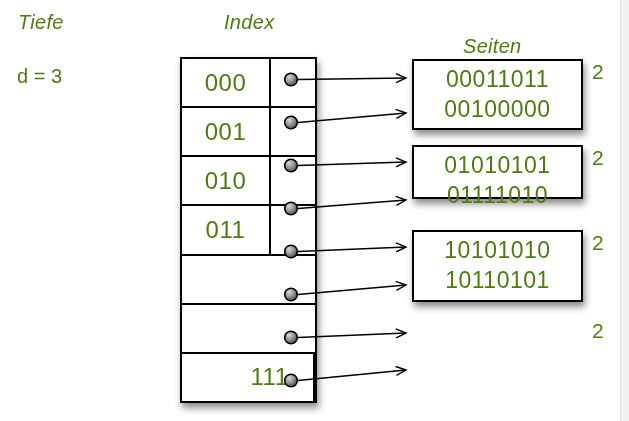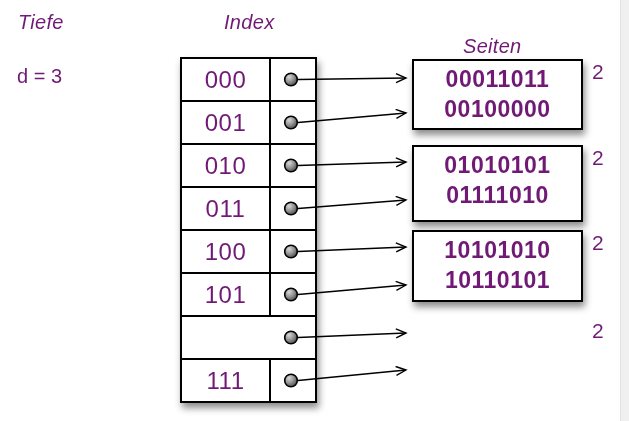--- a/index.html
+++ b/index.html
@@ -1,44 +1,44 @@
 <!DOCTYPE html>
 <html><head>
 <meta charset="utf-8">
 <style>
   html,body { margin:0; padding:0; background:#fff; }
   .canvas {
     position:relative; width:629px; height:421px; overflow:hidden;
-    background:#ffffff; font-family:"Liberation Sans", sans-serif; color:#701a75;
+    background:#ffffff; font-family:"Liberation Sans", sans-serif; color:#4d7c0f;
   }
   .hdr {
     position:absolute; font-style:italic; font-size:20px; letter-spacing:0.3px;
     white-space:nowrap;
   }
   .depth-val { position:absolute; font-size:20px; white-space:nowrap; }
 
   .index-table {
     position:absolute; left:180px; top:57px; width:137px; height:346px;
     background:#fff; border:2px solid #000; box-sizing:border-box;
     display:flex; flex-direction:column;
     box-shadow:2px 5px 7px rgba(0,0,0,0.45);
   }
   .index-row { flex:1; display:flex; border-bottom:2px solid #000; min-height:0; }
-  .index-row:last-child { border-bottom:none; }
+  .index-row:last-child { border-bottom:none;margin-left:44px; }
   .cell-key {
     width:89px; border-right:2px solid #000; box-sizing:border-box;
     display:flex; align-items:center; justify-content:center;
     font-size:24px; letter-spacing:0.5px;
   }
   .cell-ptr { flex:1; }
 
   .page-box {
     position:absolute; left:412px; width:171px; box-sizing:border-box;
     background:#fff; border:2px solid #000; text-align:center;
-    padding-top:3px; box-shadow:2px 5px 7px rgba(0,0,0,0.45);font-weight:bold;
+    padding-top:3px; box-shadow:2px 5px 7px rgba(0,0,0,0.45);
   }
   .page-line { font-size:23px; line-height:30px; letter-spacing:0.5px; white-space:nowrap; }
 
   .local-depth {
     position:absolute; left:592px; font-size:21px; white-space:nowrap;
   }
 
   .edge-strip {
     position:absolute; left:620px; top:0; width:9px; height:421px;
     background:#f0f0f0; border-left:1px solid #e2e2e2; box-sizing:border-box;
@@ -67,41 +67,36 @@
     </div>
     <div class="index-row">
       <div class="cell-key">010</div>
       <div class="cell-ptr"></div>
     </div>
     <div class="index-row">
       <div class="cell-key">011</div>
       <div class="cell-ptr"></div>
     </div>
     <div class="index-row">
-      <div class="cell-key">100</div>
-      <div class="cell-ptr"></div>
-    </div>
-    <div class="index-row">
-      <div class="cell-key">101</div>
       <div class="cell-ptr"></div>
     </div>
     <div class="index-row">
       <div class="cell-ptr"></div>
     </div>
     <div class="index-row">
       <div class="cell-key">111</div>
       <div class="cell-ptr"></div>
     </div>
   </div>
 
   <div class="page-box" style="top:59px; height:71px;">
     <div class="page-line">00011011</div>
     <div class="page-line">00100000</div>
   </div>
-  <div class="page-box" style="top:145px; height:77px;">
+  <div class="page-box" style="top:145px; height:54px;">
     <div class="page-line">01010101</div>
     <div class="page-line">01111010</div>
   </div>
   <div class="page-box" style="top:230px; height:72px;">
     <div class="page-line">10101010</div>
     <div class="page-line">10110101</div>
   </div>
 
   <div class="local-depth" style="top:60px;">2</div>
   <div class="local-depth" style="top:146px;">2</div>

